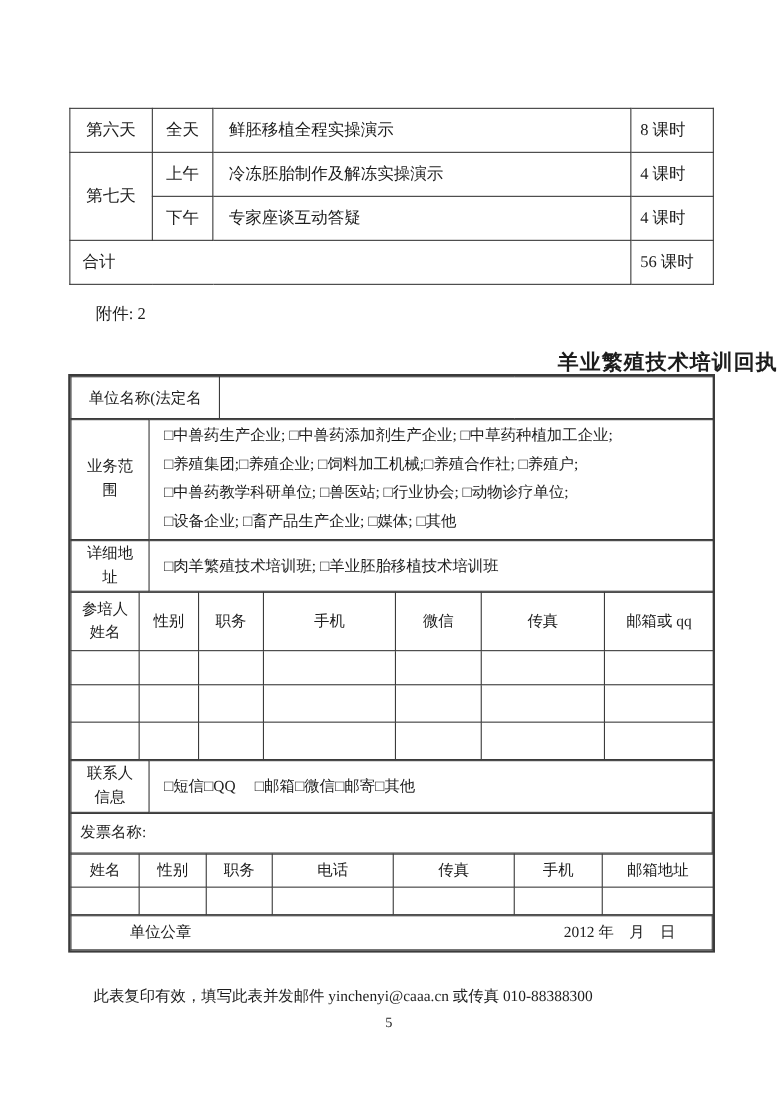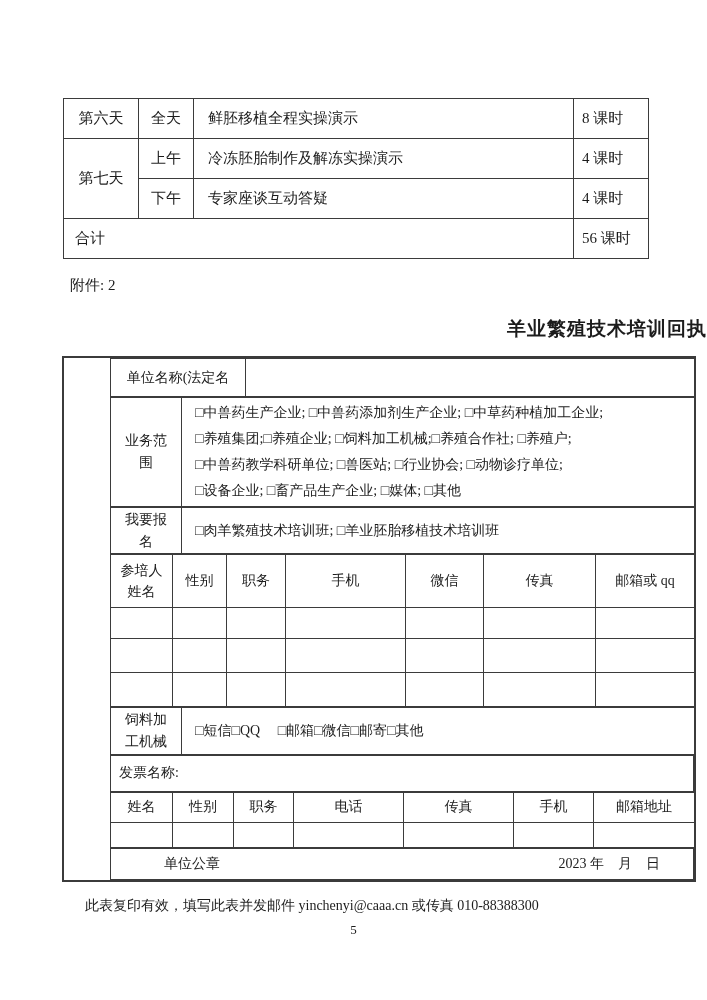--- a/index.html
+++ b/index.html
@@ -17,30 +17,30 @@
   
   .schedule{position:absolute;left:63px;top:86px;width:585px;margin-top:12px;}
   .schedule td{height:37px;}
   .schedule .c-day{text-align:center;}
   .schedule .c-period{text-align:center;}
   .schedule .c-content{padding-left:14px;}
   .schedule .c-hours{padding-left:8px;}
   .schedule .c-total{padding-left:11px;}
 
   
-  .attachment{position:absolute;left:70px;top:276px;font-size:15px;}
+  .attachment{position:absolute;left:87px;top:276px;font-size:15px;}
   .doc-title{
     position:absolute;left:0;right:0;top:316px;
     text-align:right;font-size:19px;font-weight:bold;
     font-family:"Liberation Sans","DejaVu Sans",sans-serif;
     letter-spacing:1px;
   }
 
   
-  .form-wrap{position:absolute;left:62px;top:356px;width:584px;border:2px solid #3b3b3b;padding-left:46px;}
+  .form-wrap{position:absolute;left:62px;top:340px;width:584px;border:2px solid #3b3b3b;}
   .form-wrap td{font-size:14px;}
   .lbl{text-align:center;}
   .wrap3{display:inline-block;max-width:3.3em;line-height:1.55;text-align:center;vertical-align:middle;}
   .opts{padding-left:13px;}
   .scope-line{line-height:26px;white-space:nowrap;}
 
   .s1 .r1 td{height:35px;}
   .s1 .r2 td{height:31px;}
 
   .s2 td{height:106px;}
@@ -138,21 +138,21 @@
     </table>
 
   <table class="s3">
     <colgroup>
         <col style="width:71px">
         <col style="width:513px">
       </colgroup>
     <tbody>
         <tr>
       <td class="lbl">
-        <span class="wrap3">我要报名</span>
+        <span class="wrap3">详细地址</span>
       </td>
       <td class="opts">□肉羊繁殖技术培训班; □羊业胚胎移植技术培训班</td>
     </tr>
   </tbody>
     </table>
 
   <table class="s4">
     <colgroup>
         <col style="width:62px">
         <col style="width:54px">
@@ -205,21 +205,21 @@
     </table>
 
   <table class="s5">
     <colgroup>
         <col style="width:71px">
         <col style="width:513px">
       </colgroup>
     <tbody>
         <tr>
       <td class="lbl">
-        <span class="wrap3">饲料加工机械</span>
+        <span class="wrap3">联系人信息</span>
       </td>
       <td class="opts">□短信□QQ　 □邮箱□微信□邮寄□其他</td>
     </tr>
   </tbody>
     </table>
 
   <table class="s6">
     <tbody>
         <tr>
       <td>发票名称:</td>
@@ -259,21 +259,21 @@
     </tr>
   </tbody>
     </table>
 
   <table class="s9">
     <tbody>
         <tr>
       <td>
         <div class="seal-row">
           <span>单位公章</span>
-          <span>2023 年　月　日</span>
+          <span>2012 年　月　日</span>
         </div>
       </td>
     </tr>
   </tbody>
     </table>
 
 </div>
 
 <div class="footer-note">此表复印有效，填写此表并发邮件 yinchenyi@caaa.cn 或传真 010-88388300</div>
 <div class="page-num">5</div>

